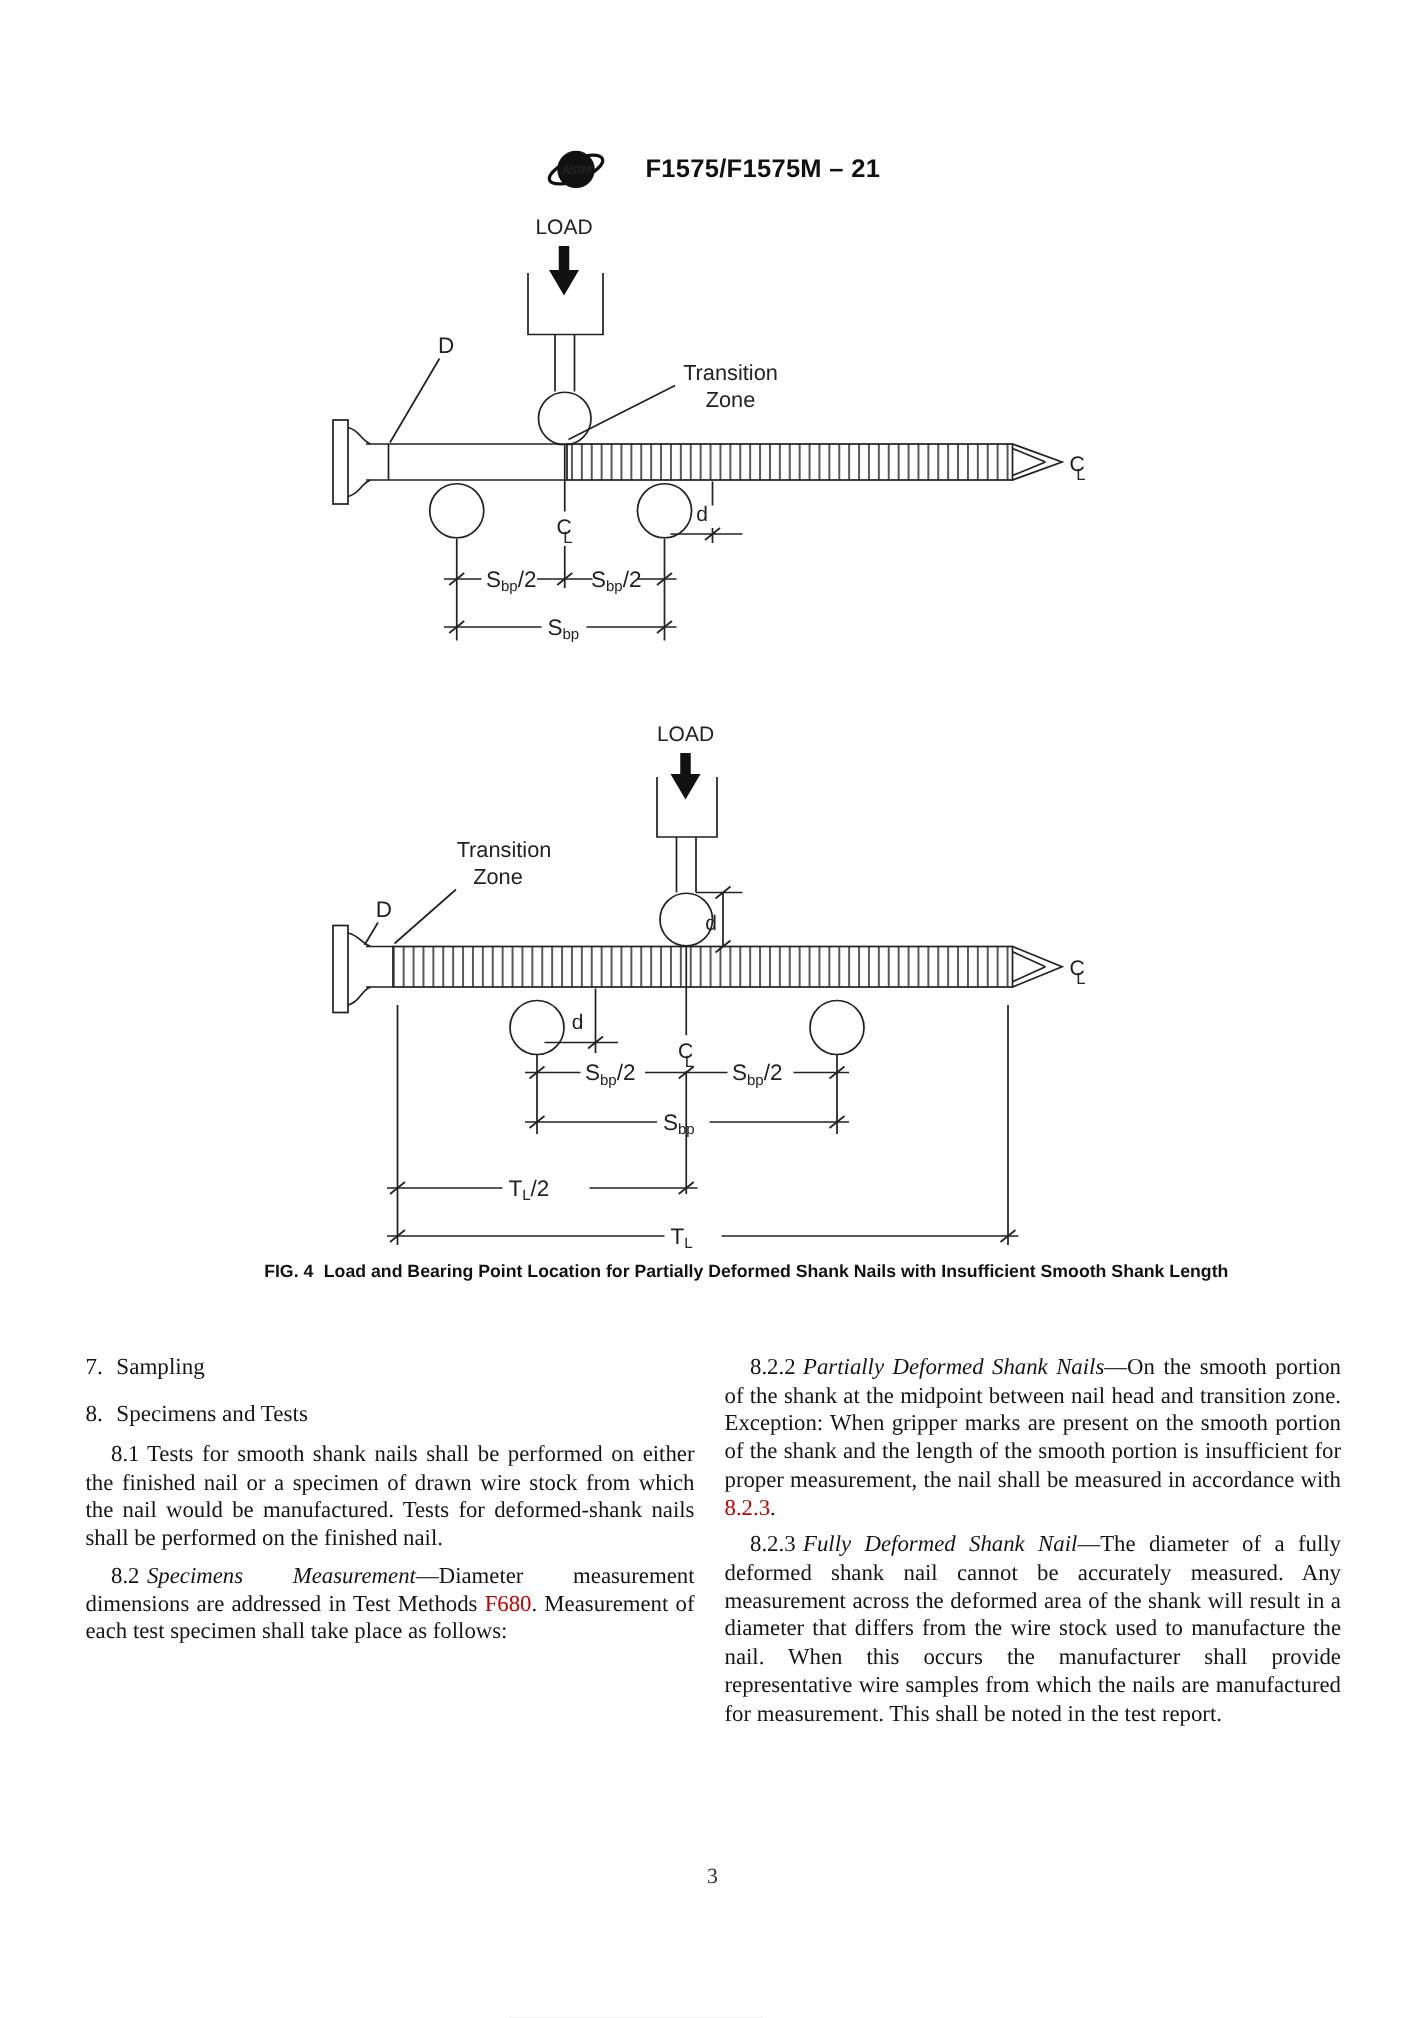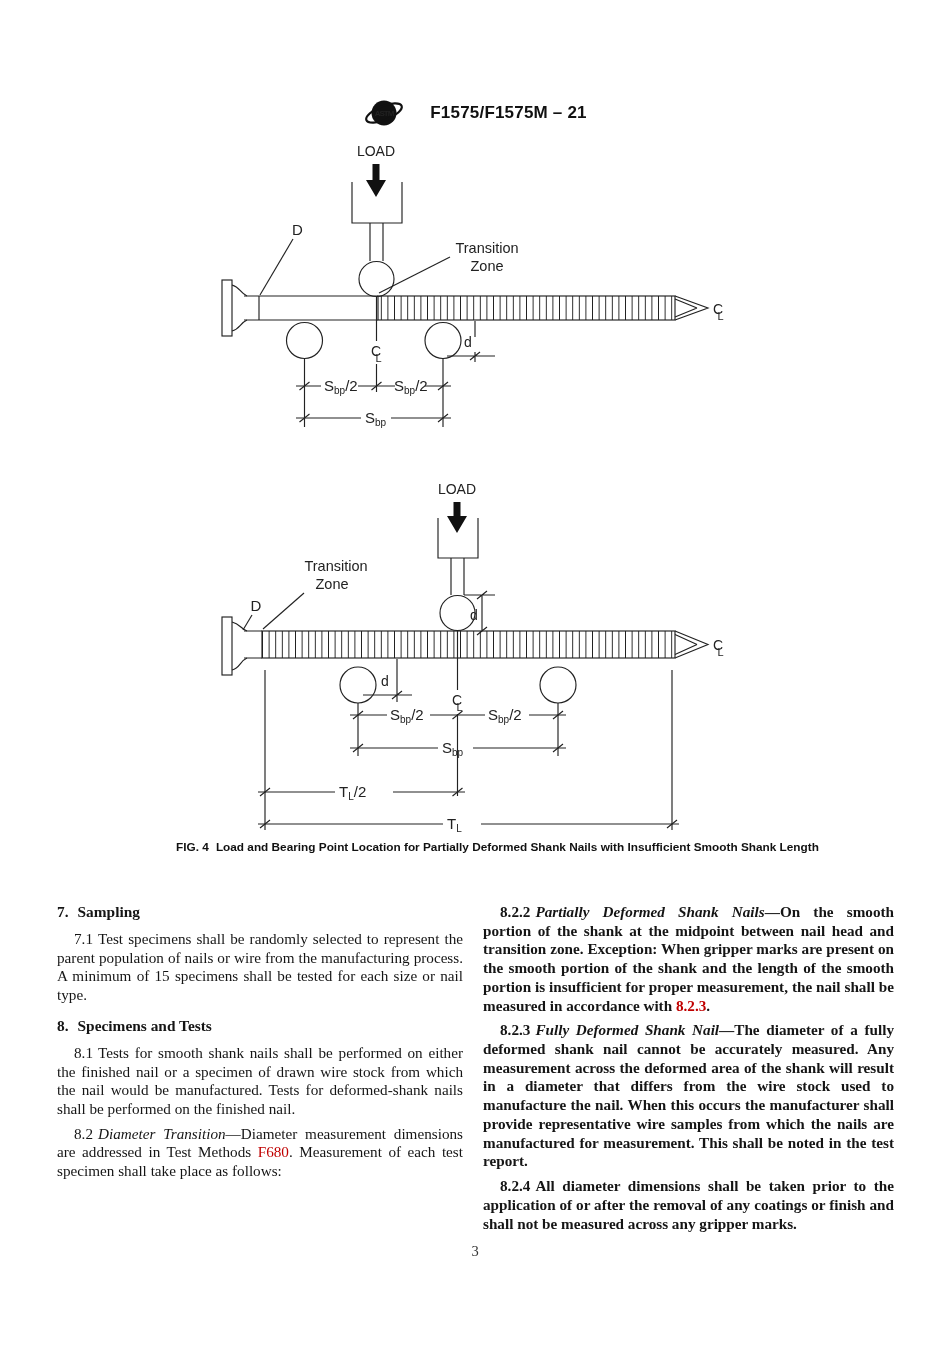--- a/index.html
+++ b/index.html
@@ -20,22 +20,22 @@
   .fill{ fill:#111; stroke:none; }
   svg text { font-family:"Liberation Sans", sans-serif; fill:#222; }
   .caption { position:absolute; left:0; right:0; text-align:center;
              font-family:"Liberation Sans", sans-serif; font-weight:bold;
              font-size:11.8px; color:#111; }
   .caption .fignum { margin-right:7px; }
   
   .col { position:absolute; top:903px; font-size:15.2px; line-height:1.232;
          text-align:justify; color:#151515; }
   .col-left  { left:57px;  width:406px; }
-  .col-right { left:483px; width:411px;font-weight:bold; }
-  .sec-h { font-weight:bold; margin:12px 0 8px 0; font-size:15.4px; }
+  .col-right { left:483px; width:411px; }
+  .sec-h { font-weight:normal; margin:12px 0 8px 0; font-size:15.4px; }
   .sec-h:first-child { margin-top:0; }
   .sec-h .snum { margin-right:9px; }
   .col p { margin:0 0 6px 0; text-indent:17px; }
   .pnum { margin-right:5px; }
   .it  { font-style:italic; }
   .ref { color:var(--ref-color,#c00000); }
   
   .pageno { position:absolute; top:1243px; left:0; right:0; text-align:center;
             font-size:14.5px; color:#333; }
 </style>
@@ -225,42 +225,36 @@
     </svg>
   </div>
   <div class="caption" style="top:840px;padding-left:45px;">
     <span class="fignum">FIG. 4</span><span>Load and Bearing Point Location for Partially Deformed Shank Nails with Insufficient Smooth Shank Length</span>
   </div>
 
   <div class="col col-left">
     <div class="sec-h">
       <span class="snum">7.</span><span>Sampling</span>
     </div>
-    <p>
-      <span class="pnum">7.1</span><span>Test specimens shall be randomly selected to represent the parent population of nails or wire from the manufacturing process. A minimum of 15 specimens shall be tested for each size or nail type.</span>
-    </p>
 
     <div class="sec-h">
       <span class="snum">8.</span><span>Specimens and Tests</span>
     </div>
     <p>
       <span class="pnum">8.1</span><span>Tests for smooth shank nails shall be performed on either the finished nail or a specimen of drawn wire stock from which the nail would be manufactured. Tests for deformed-shank nails shall be performed on the finished nail.</span>
     </p>
     <p>
-      <span class="pnum">8.2</span><span class="it">Diameter Transition</span><span>—</span><span>Diameter measurement dimensions are addressed in Test Methods </span><span class="ref">F680</span><span>. Measurement of each test specimen shall take place as follows:</span>
+      <span class="pnum">8.2</span><span class="it">Specimens Measurement</span><span>—</span><span>Diameter measurement dimensions are addressed in Test Methods </span><span class="ref">F680</span><span>. Measurement of each test specimen shall take place as follows:</span>
     </p>
   </div>
 
   <div class="col col-right">
     <p>
       <span class="pnum">8.2.2</span><span class="it">Partially Deformed Shank Nails</span><span>—</span><span>On the smooth portion of the shank at the midpoint between nail head and transition zone. Exception: When gripper marks are present on the smooth portion of the shank and the length of the smooth portion is insufficient for proper measurement, the nail shall be measured in accordance with </span><span class="ref">8.2.3</span><span>.</span>
     </p>
     <p>
       <span class="pnum">8.2.3</span><span class="it">Fully Deformed Shank Nail</span><span>—</span><span>The diameter of a fully deformed shank nail cannot be accurately measured. Any measurement across the deformed area of the shank will result in a diameter that differs from the wire stock used to manufacture the nail. When this occurs the manufacturer shall provide representative wire samples from which the nails are manufactured for measurement. This shall be noted in the test report.</span>
     </p>
-    <p>
-      <span class="pnum">8.2.4</span><span>All diameter dimensions shall be taken prior to the application of or after the removal of any coatings or finish and shall not be measured across any gripper marks.</span>
-    </p>
   </div>
 
   <div class="pageno">3</div>
 
 </div>
 
 </body></html>

